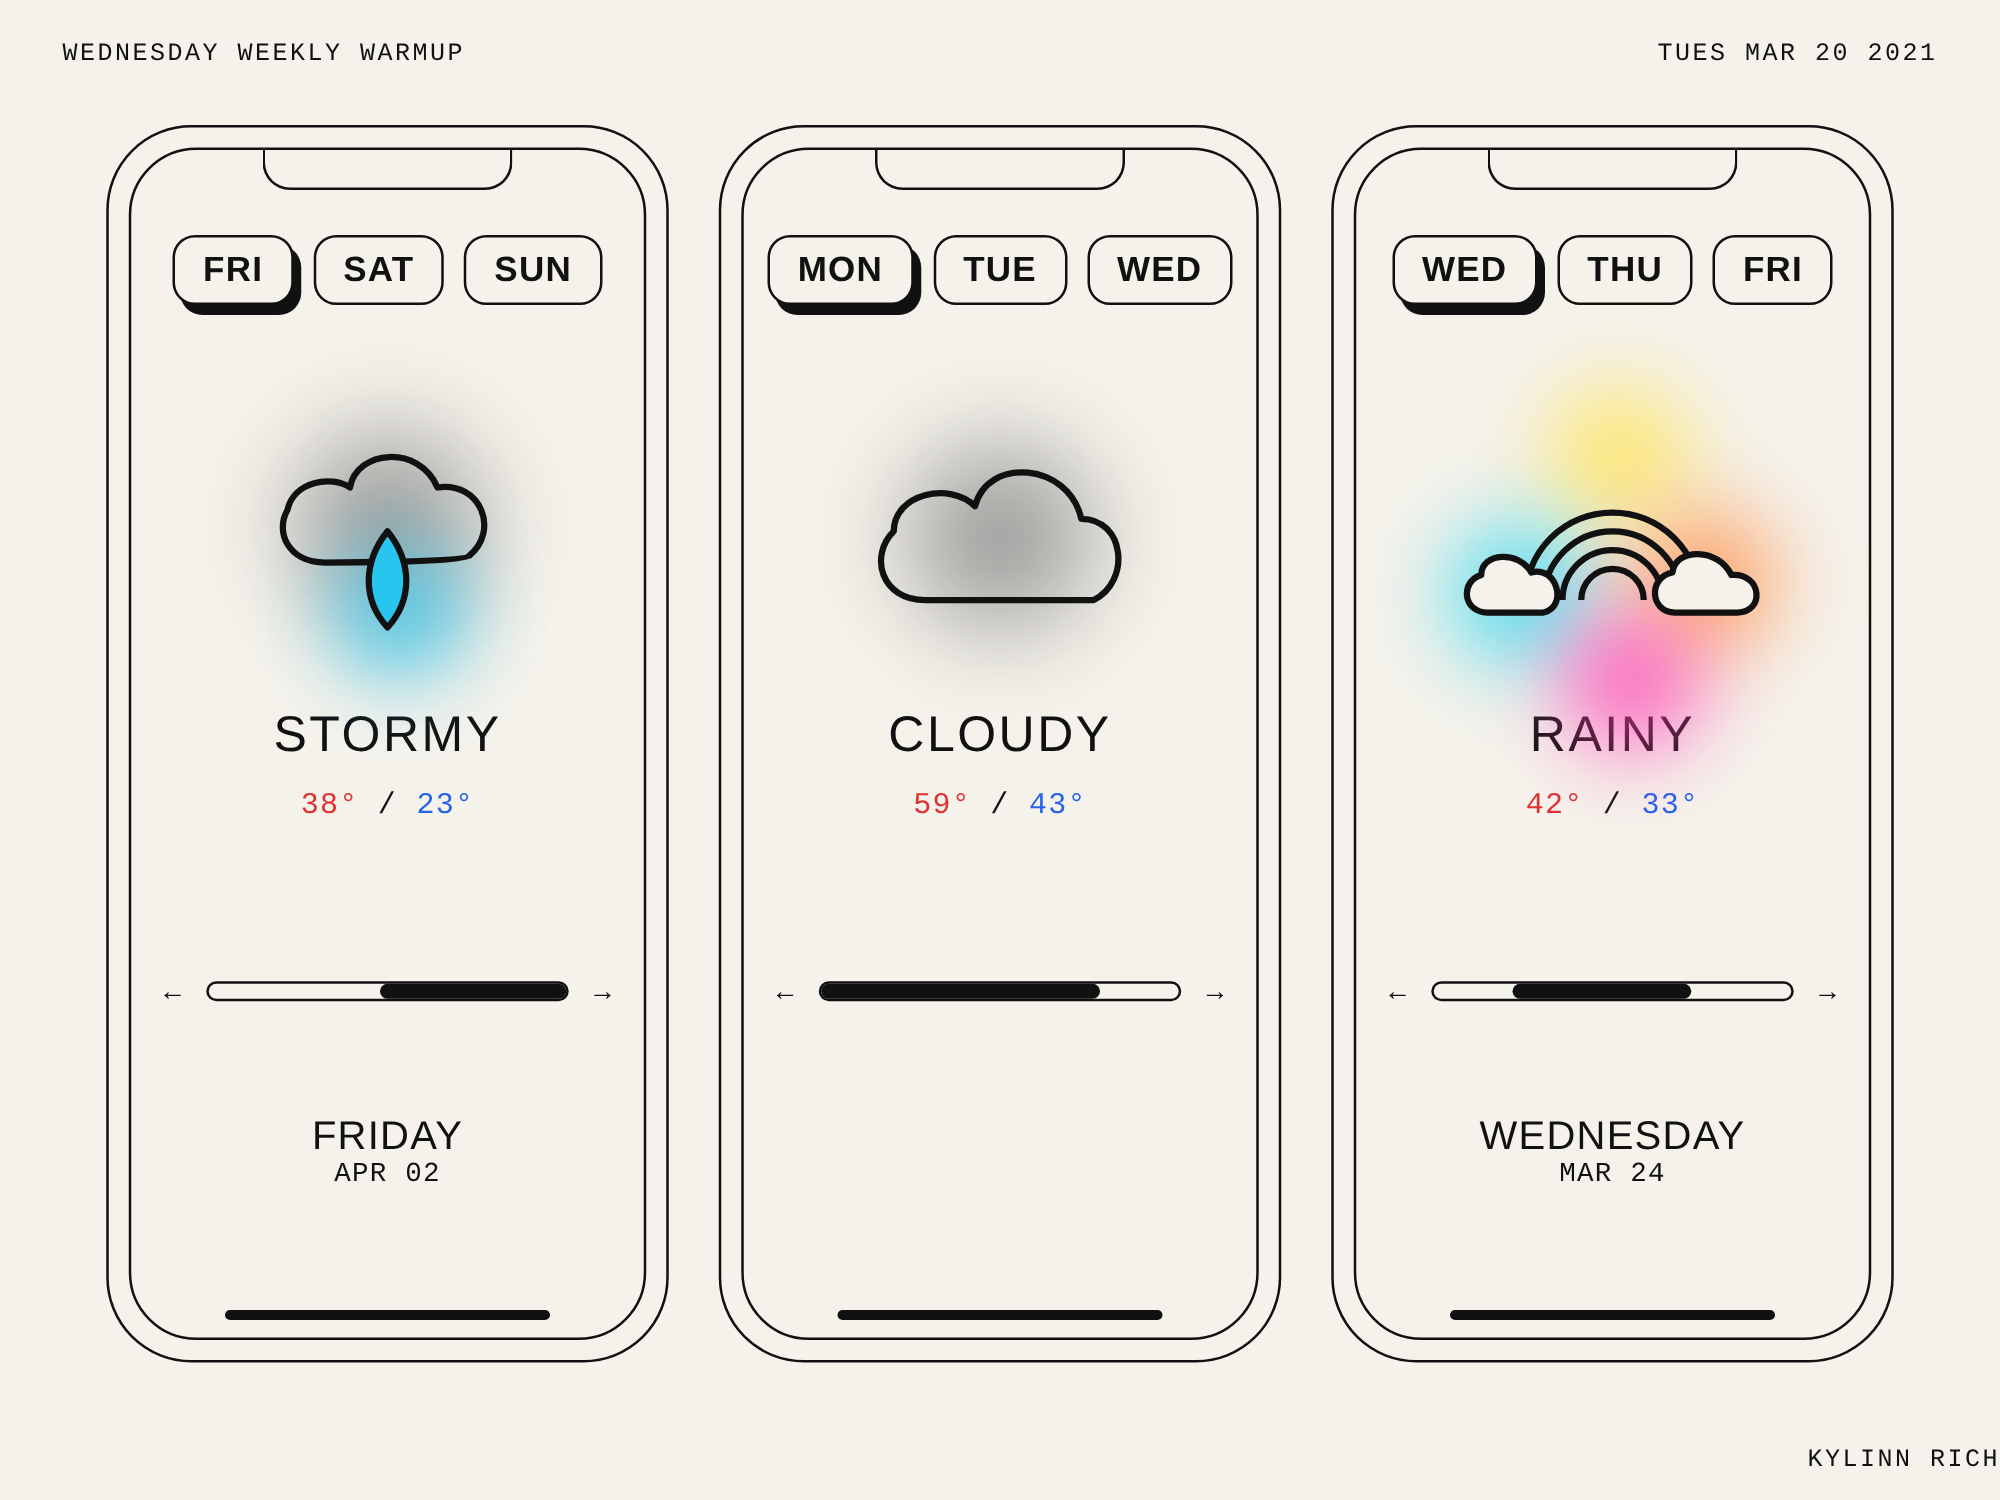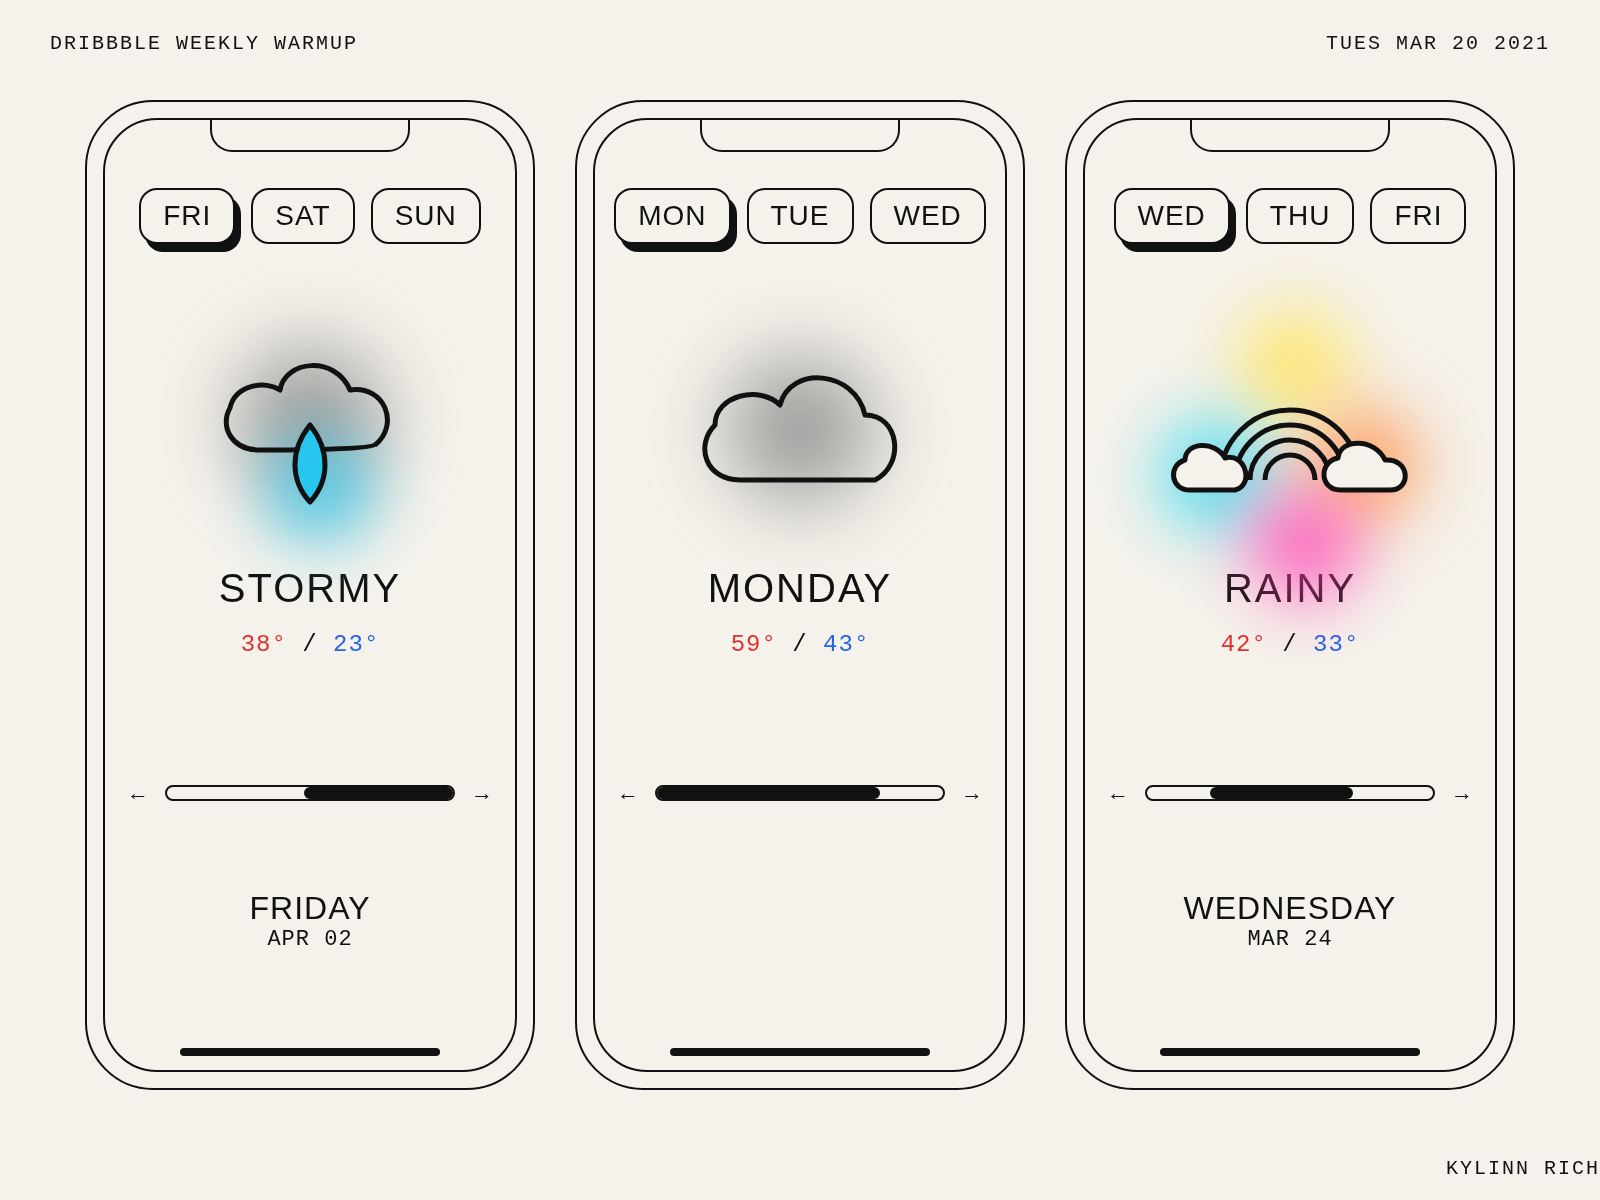--- a/index.html
+++ b/index.html
@@ -62,21 +62,21 @@
   .home-ind{
     position:absolute;bottom:14px;left:50%;transform:translateX(-50%);
     width:260px;height:8px;background:var(--ink);border-radius:6px;
   }
   .tabs{
     position:absolute;top:68px;left:0;right:0;
     display:flex;justify-content:center;gap:16px;
   }
   .tab{
     font-family:"Helvetica Neue",Arial,sans-serif;
-    font-weight:400;font-size:28px;letter-spacing:1px;
+    font-weight:700;font-size:28px;letter-spacing:1px;
     border:var(--stroke) solid var(--ink);
     border-radius:18px;
     padding:10px 22px;
     background:var(--bg);
     position:relative;
   }
   .tab.active{
     box-shadow:6px 8px 0 0 var(--ink);
   }
   .hero{
@@ -125,21 +125,21 @@
     font-size:32px;letter-spacing:1px;
   }
   .day-date{
     font-family:"Courier New",monospace;font-size:22px;letter-spacing:1px;
   }
 </style>
 </head>
 <body>
 
 <div class="page">
-  <div class="top-left">DRIBBBLE WEEKLY WARMUP</div>
+  <div class="top-left">WEDNESDAY WEEKLY WARMUP</div>
   <div class="top-right">TUES MAR 20 2021</div>
 
   <div class="phones">
 
     <div class="phone-outer">
       <div class="phone-inner">
         <div class="notch"></div>
 
         <div class="tabs">
           <div class="tab active">FRI</div>
@@ -191,21 +191,21 @@
           <div class="tab">WED</div>
         </div>
 
         <div class="hero">
           <div class="icon-wrap">
             <div class="glow grey" style="top:20px;left:40px;"></div>
             <svg class="weather" width="240" height="200" viewBox="0 0 240 200" fill="none">
               <path d="M60 150 C25 150 15 115 35 95 C35 65 80 55 100 75 C110 35 175 40 185 85 C220 85 225 135 195 150 L60 150 Z" stroke="#111" stroke-width="5" fill="none" stroke-linejoin="round"></path>
             </svg>
           </div>
-          <div class="cond">MONDAY</div>
+          <div class="cond">CLOUDY</div>
           <div class="temps">
             <span class="hi">59°</span>
             <span class="sep"> / </span>
             <span class="lo">43°</span>
           </div>
         </div>
 
         <div class="slider-row">
           <span class="arrow">←</span>
           <div class="slider">

